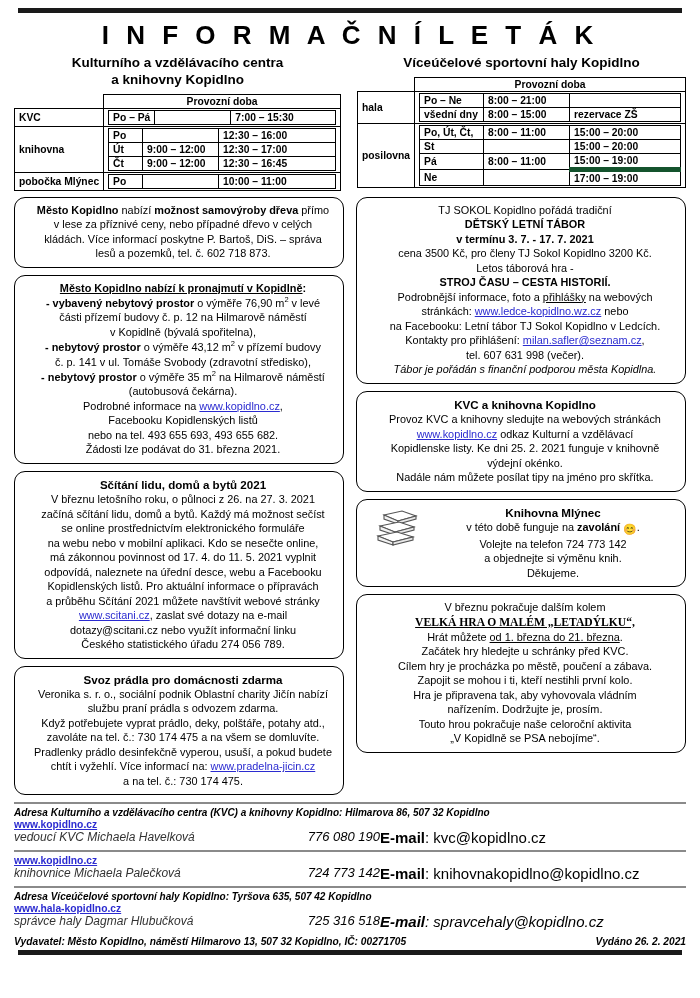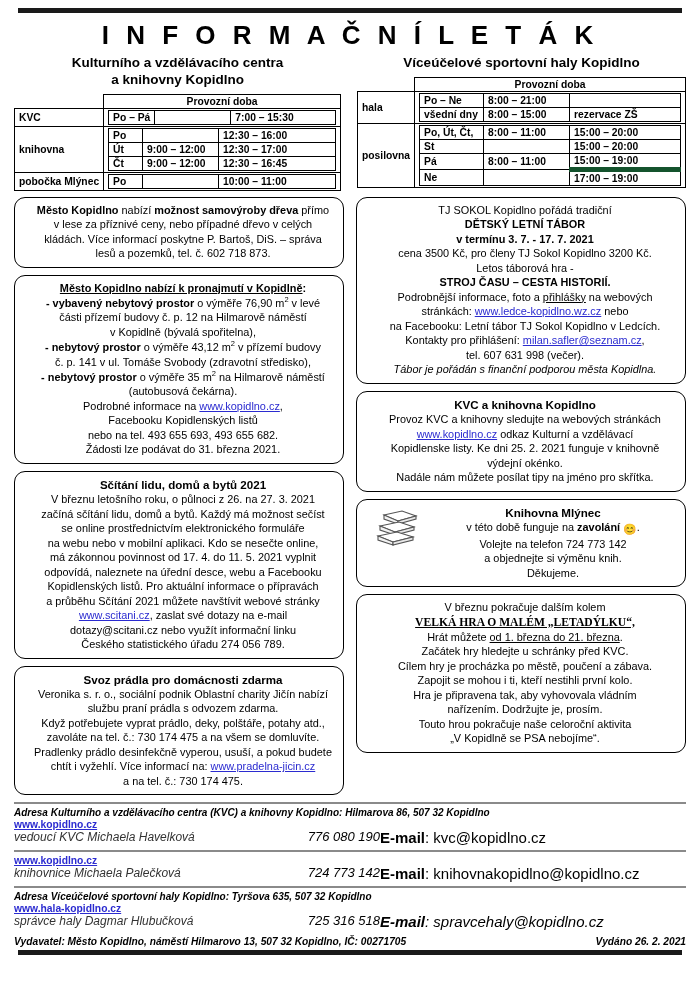--- a/index.html
+++ b/index.html
@@ -407,21 +407,21 @@
         <span class="frole">knihovnice Michaela Palečková</span>
       </div>
       <div class="fcol2">724 773 142</div>
       <div class="fcol3">
         <span class="fmail-b">E-mail</span><span>: knihovnakopidlno@kopidlno.cz</span>
       </div>
     </div>
 
     <div class="frule"></div>
 
-    <div class="fline-addr">Adresa Víceúčelové sportovní haly Kopidlno: Tyršova 635, 507 32 Kopidlno</div>
+    <div class="fline-addr">Adresa Víceúčelové sportovní haly Kopidlno: Tyršova 635, 507 42 Kopidlno</div>
 
     <div class="frow">
       <div class="fcol1">
         <a class="fweb" href="#">www.hala-kopidlno.cz</a>
         <span class="frole">správce haly Dagmar Hlubučková</span>
       </div>
       <div class="fcol2">725 316 518</div>
       <div class="fcol3">
         <span class="fmail-b i">E-mail</span><span class="i">: spravcehaly@kopidlno.cz</span>
       </div>

